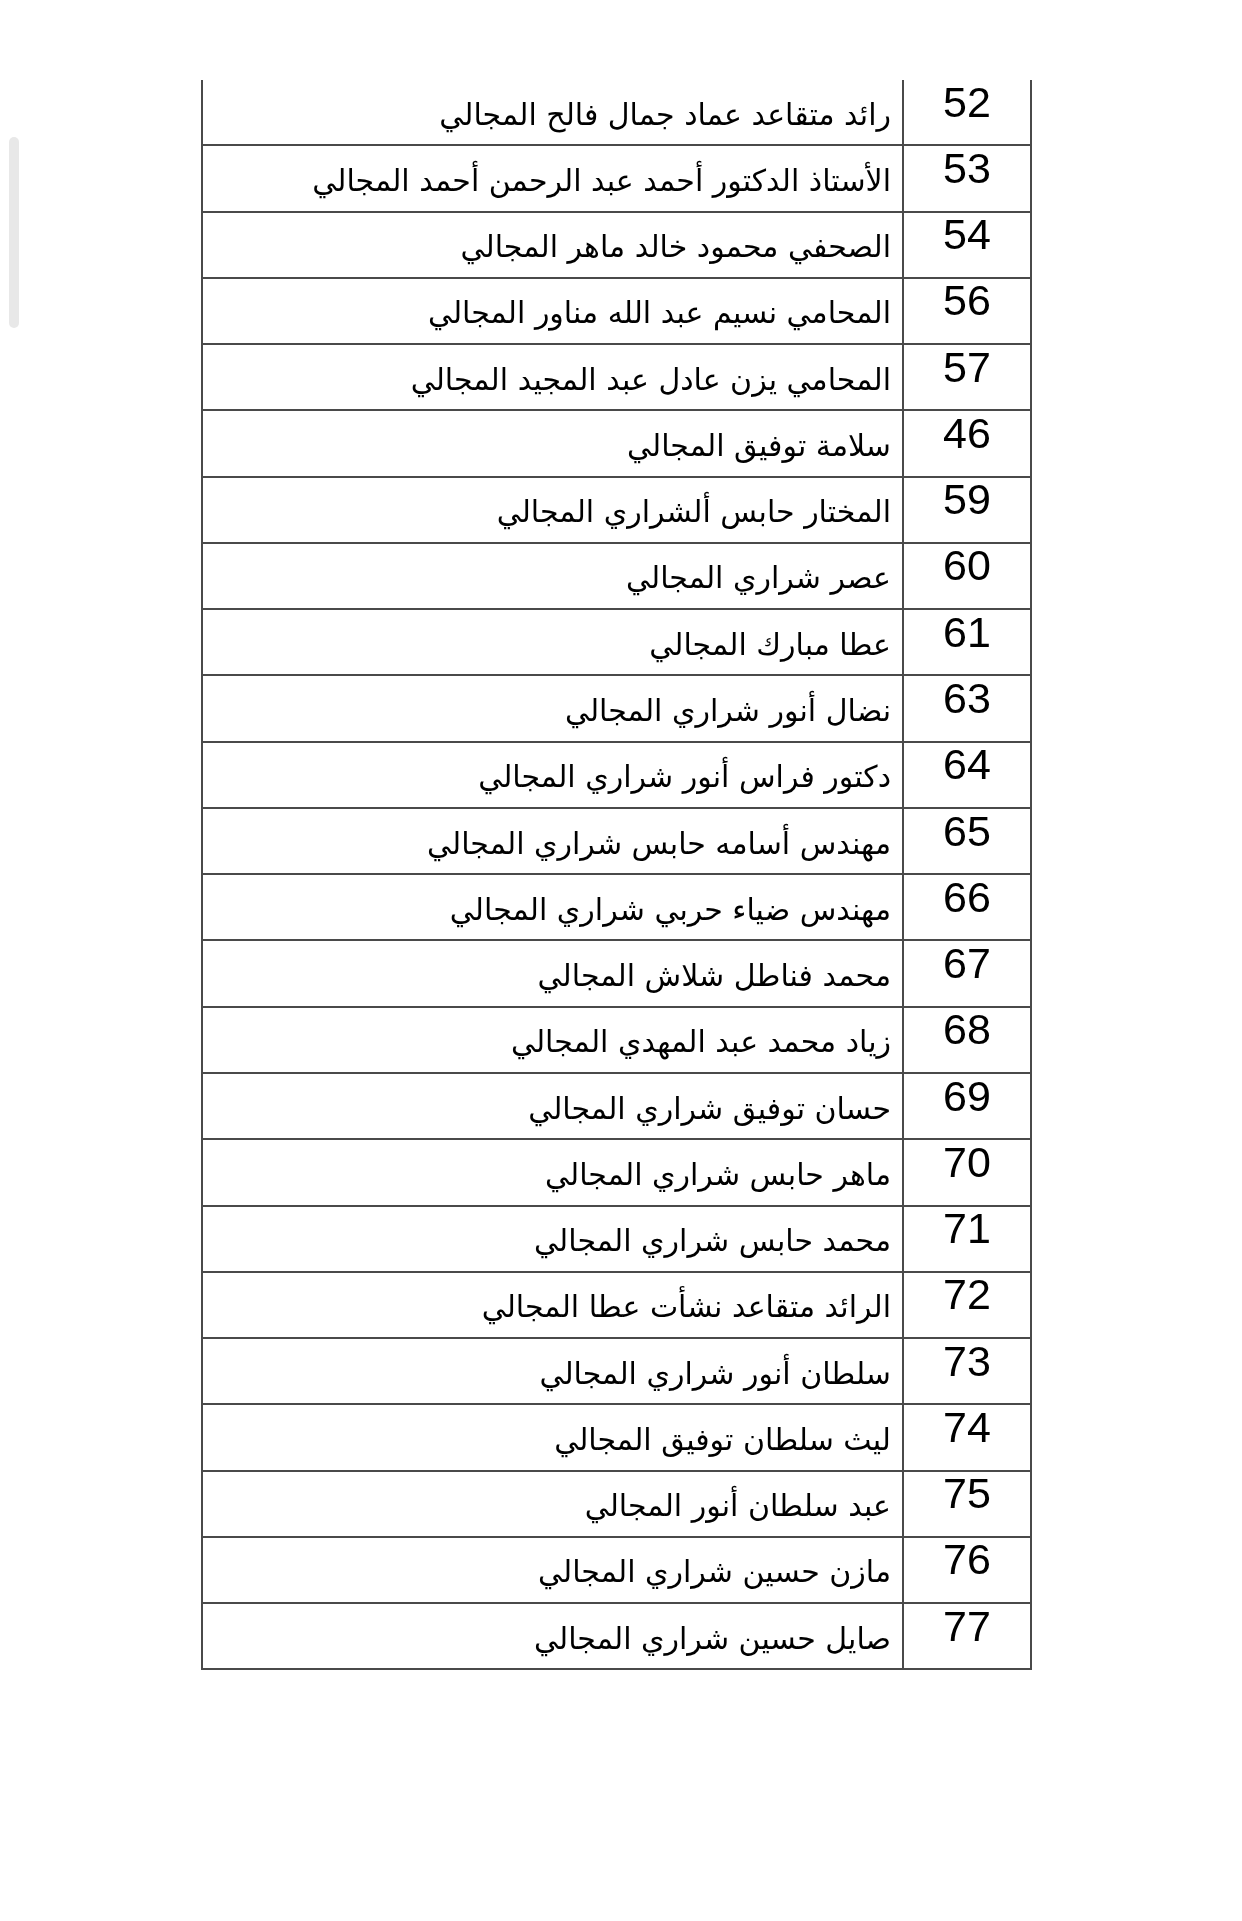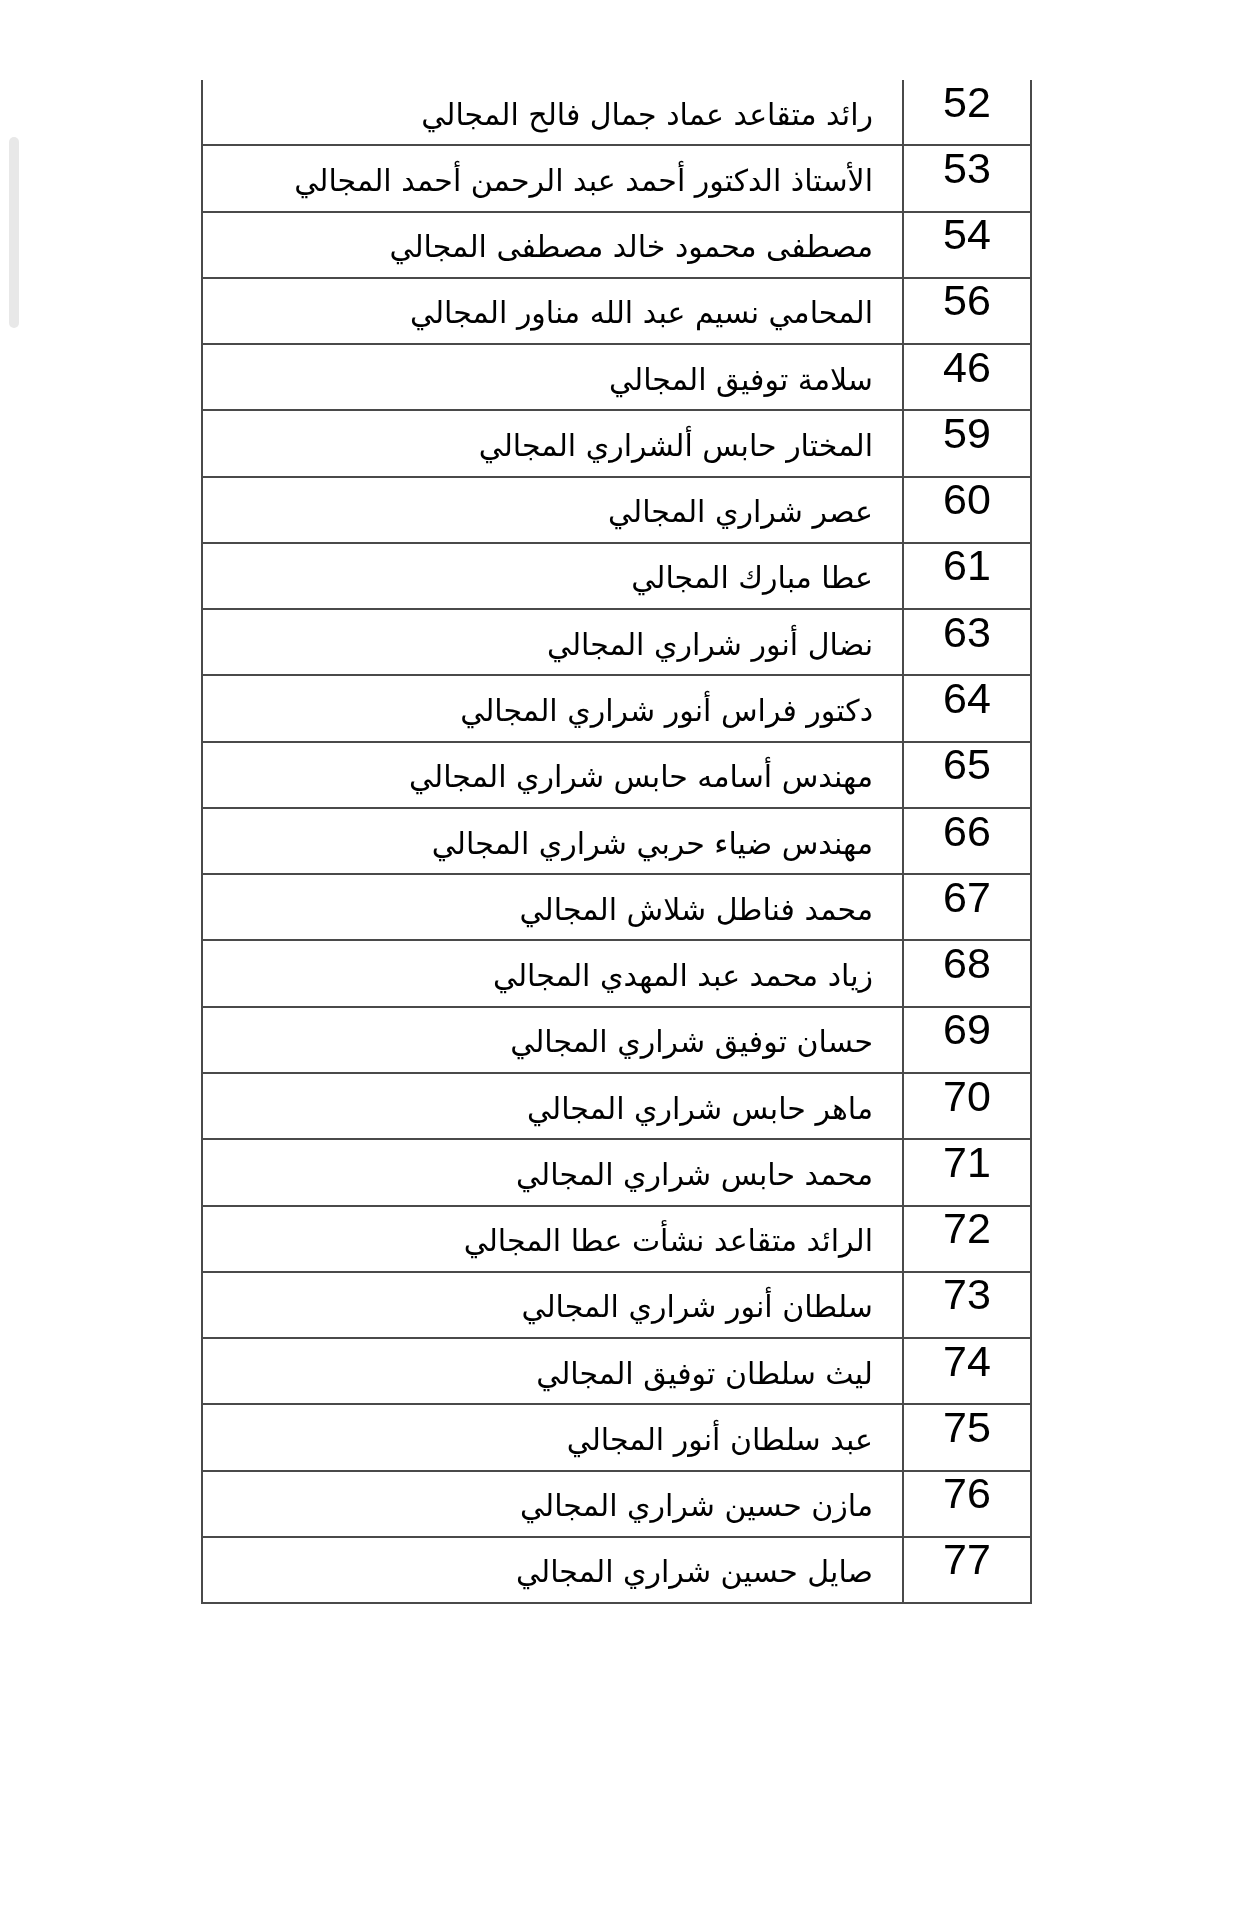--- a/index.html
+++ b/index.html
@@ -50,21 +50,21 @@
   .cell {
     display: flex;
     align-items: center;
     box-sizing: border-box;
     overflow: hidden;
   }
   .cell.name {
     flex: 1 1 auto;
     direction: rtl;
     justify-content: flex-start; 
-    padding-right: 29px;
+    padding-right: 11px;
     padding-top: 5px;
     font-size: 30px;
     line-height: 1;
     white-space: nowrap;
     color: var(--text-color, #000000);
   }
   .cell.num {
     width: 128px;
     flex: 0 0 128px;
     border-left: 2px solid var(--border-color, #4a4a4a);
@@ -84,26 +84,30 @@
   <div class="names-table" id="names-table">
       <div class="row">
         <div class="cell name">رائد متقاعد عماد جمال فالح المجالي</div>
         <div class="cell num">52</div>
       </div>
       <div class="row">
         <div class="cell name">الأستاذ الدكتور أحمد عبد الرحمن أحمد المجالي</div>
         <div class="cell num">53</div>
       </div>
       <div class="row">
-        <div class="cell name">مصطفى محمود خالد مصطفى المجالي</div>
+        <div class="cell name">الصحفي محمود خالد ماهر المجالي</div>
         <div class="cell num">54</div>
       </div>
       <div class="row">
         <div class="cell name">المحامي نسيم عبد الله مناور المجالي</div>
         <div class="cell num">56</div>
+      </div>
+      <div class="row">
+        <div class="cell name">المحامي يزن عادل عبد المجيد المجالي</div>
+        <div class="cell num">57</div>
       </div>
       <div class="row">
         <div class="cell name">سلامة توفيق المجالي</div>
         <div class="cell num">46</div>
       </div>
       <div class="row">
         <div class="cell name">المختار حابس ألشراري المجالي</div>
         <div class="cell num">59</div>
       </div>
       <div class="row">

